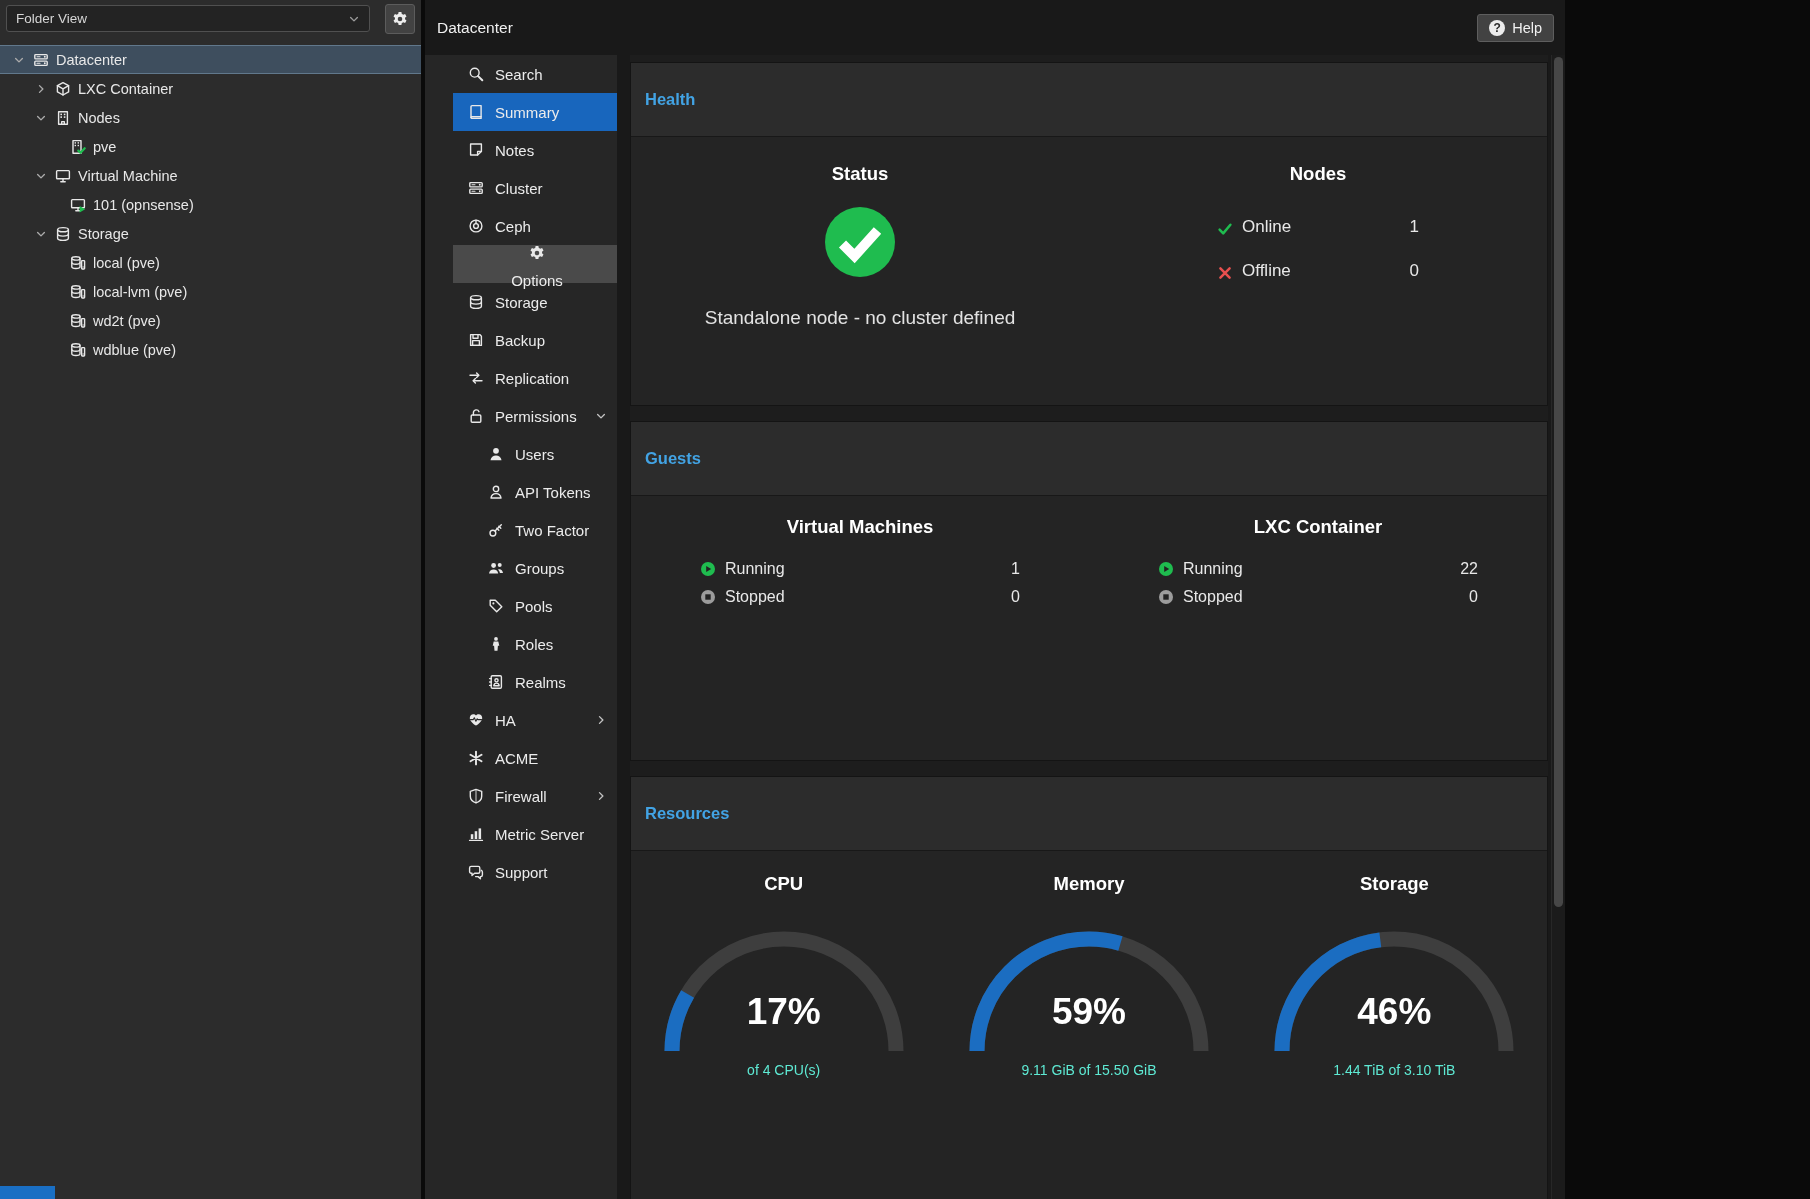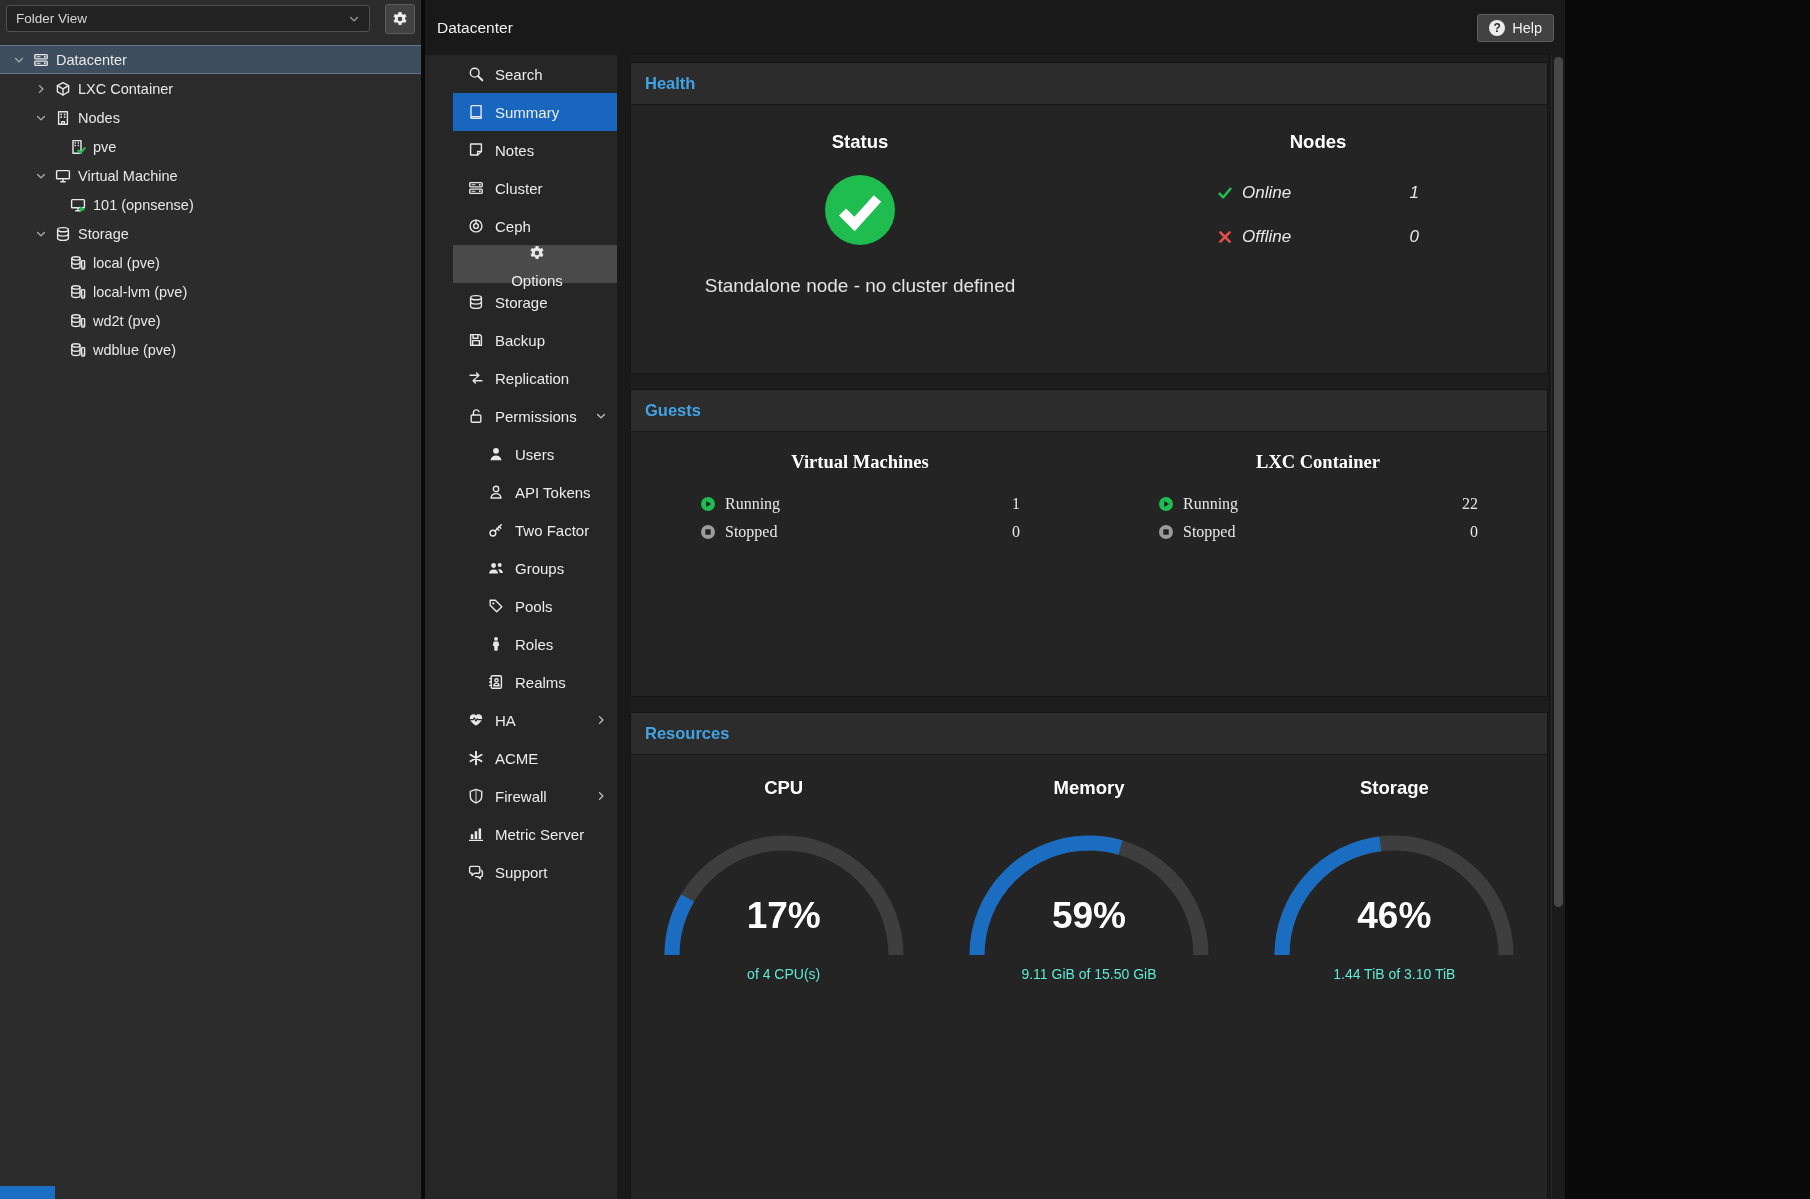--- a/index.html
+++ b/index.html
@@ -43,37 +43,37 @@
                font-size:15px; color:#ececec; cursor:pointer; white-space:nowrap;margin-left:28px; }
   .menu-item.indent { padding-left:34px; }
   .menu-item.selected { background:#1866bd; }
   .menu-item.focused { background:#4a4a4a;flex-direction:column; }
   .mi-icon { width:17px; color:#e8e8e8; }
   .expander { margin-left:auto; color:#c2c2c2; }
 
   
   .content { margin-left:13px; width:918px; flex:none; background:#1d1d1d; padding-top:7px; overflow:hidden; }
   .panel { border:1px solid #141414; margin-bottom:15px; background:#242424; }
-  .panel-header { background:#2c2c2c; padding:11px 14px; font-size:16.5px; font-weight:600;
+  .panel-header { background:#2c2c2c; padding:27px 14px; font-size:16.5px; font-weight:600;
                   color:#42a3e4; border-bottom:1px solid #181818; }
   .col-heading { font-size:18.5px; font-weight:bold; color:#ffffff; text-align:center; }
 
   .health-body { display:flex; min-height:268px; padding-top:26px; }
   .h-col { flex:1; }
   .big-check { width:74px; margin:20px auto 0; }
   .status-msg { margin-top:24px; text-align:center; font-size:19px; color:#e3e3e3; }
   .status-rows { width:202px; margin:28px auto 0; font-size:17px; }
-  .status-row { display:flex; align-items:center; height:24px; margin-bottom:20px;font-style:italic; }
+  .status-row { display:flex; align-items:flex-end; height:24px; margin-bottom:20px; }
   .sr-label { margin-left:9px; }
   .sr-value { margin-left:auto; }
   .green { color:#1fbc4f; }
   .red { color:#e8504f; }
 
   .guests-body { display:flex; min-height:264px; padding-top:20px; }
-  .g-col { flex:1;font-family:Liberation Serif, serif; }
+  .g-col { flex:1; }
   .g-rows { width:320px; margin:20px auto 0; font-size:16px; }
   .g-row { display:flex; align-items:center; height:22px; margin-bottom:6px; }
 
   .resources-body { display:flex; padding-top:22px; height:470px; }
   .r-col { flex:1; text-align:center; }
   .gauge-wrap { position:relative; width:260px; height:142px; margin:22px auto 0;text-decoration:underline; }
   .gauge-pct { position:absolute; left:0; right:0; top:74px; text-align:center;
                font-size:37px; font-weight:bold; color:#ffffff; }
   .gauge-sub { margin-top:3px; font-size:14px; color:#5eead4; }
 

